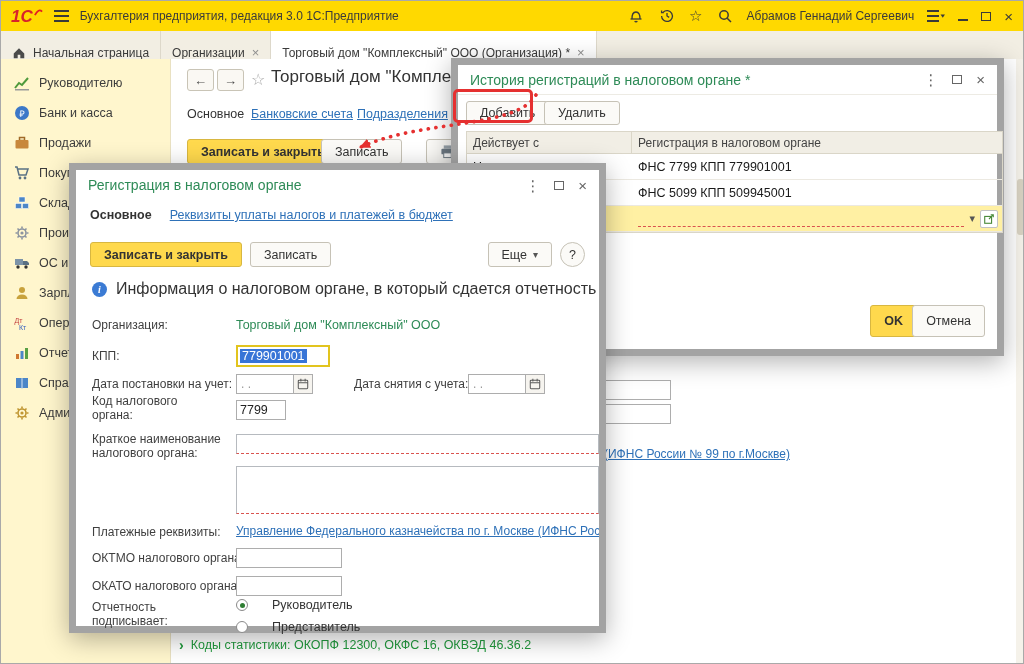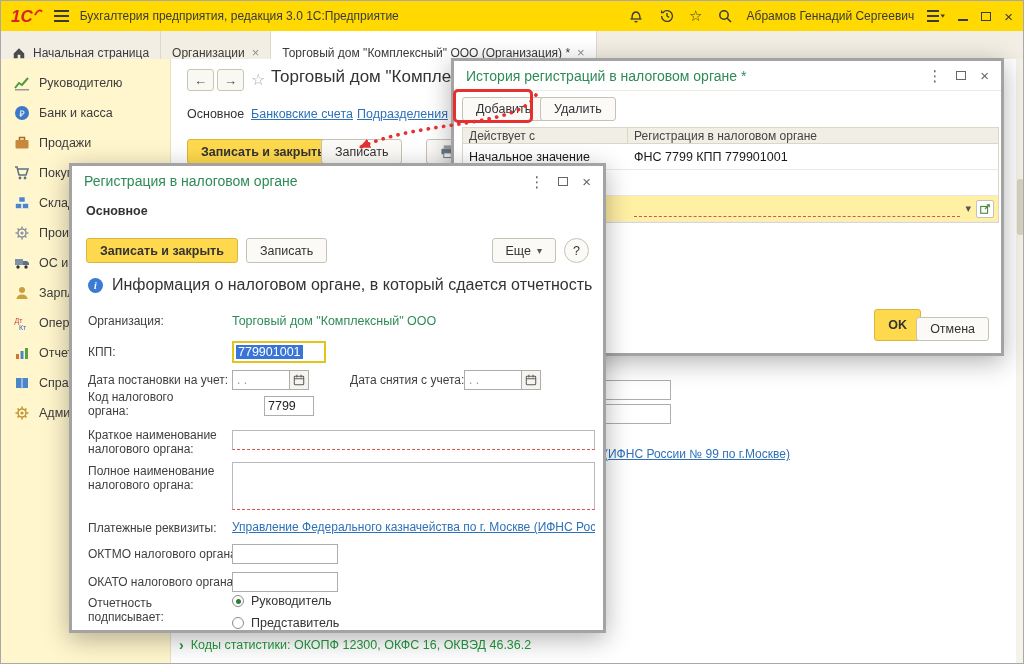--- a/index.html
+++ b/index.html
@@ -44,50 +44,50 @@
   .input{border:1px solid #ADADAD;background:#fff;height:20px;font-size:12.5px;color:#222;display:inline-flex;align-items:center;padding:0 3px;font-family:"Liberation Sans",sans-serif}
   input.input{outline:none}
   .req{border-bottom:1px dashed #D9534F !important}
   .codes{position:absolute;display:flex;gap:7px;align-items:center}
   .codes .chev{color:#229A3E;font-weight:bold;font-size:14px}
   .codes .txt{color:#229A3E;font-size:12.5px}
   .scroll{position:absolute;right:0;top:0;bottom:0;width:9px;background:#F5F2EA}
   .thumb{position:absolute;left:1px;top:120px;width:7px;height:56px;background:#D8D2C2;border-radius:3px}
 
   
-  .window{position:absolute;background:#fff;border:3px solid #a3a3a3;box-shadow:0 6px 24px rgba(0,0,0,.3)}
+  .window{position:absolute;background:#fff;border:7px solid #a3a3a3;box-shadow:0 6px 24px rgba(0,0,0,.3)}
   .wtitle{height:30px;display:flex;align-items:center;padding:0 12px;gap:14px;border-bottom:1px solid #EDEBE4}
   .wtitle .t{color:#2E8B57;font-size:14px;flex:1;white-space:nowrap;overflow:hidden}
   .wic{color:#666;font-size:15px;line-height:1;cursor:pointer}
   .wmax{width:10px;height:9px;border:1.5px solid #666;cursor:pointer}
 
   
   .htable{position:absolute;left:8px;top:66px;width:537px;border:1px solid #DAD6C8}
-  .thead{display:flex;height:16px;background:#F1EEE5;border-bottom:1px solid #DAD6C8;align-items:center;font-size:12px;color:#444}
+  .thead{display:flex;height:22px;background:#F1EEE5;border-bottom:1px solid #DAD6C8;align-items:center;font-size:12px;color:#444}
   .thead .c1{border-right:1px solid #DAD6C8}
   .c1{flex:0 0 165px;padding-left:6px;height:100%;display:flex;align-items:center;overflow:hidden;white-space:nowrap}
   .c2{flex:1;padding-left:6px;height:100%;display:flex;align-items:center;overflow:hidden;white-space:nowrap}
   .trow{display:flex;height:26px;align-items:center;border-bottom:1px solid #ECE9E1;font-size:12.5px;color:#1A1A1A;cursor:pointer}
   .trow.editing{background:#FFF0A3}
   .editfield{flex:1;height:17px;border-bottom:1px dashed #D9534F;margin-right:5px}
   .caret{color:#555;font-size:11px;margin-right:5px;cursor:pointer}
   .lookup{width:18px;height:18px;border:1px solid #C2C2C2;background:#fff;border-radius:2px;display:inline-flex;align-items:center;justify-content:center;margin-right:4px;cursor:pointer}
 
   
   .r-label{position:absolute;left:16px;width:140px;font-size:12px;color:#3F3F3F;line-height:14px}
   .nowrap{white-space:nowrap;width:auto}
   .w95{width:95px}
   .green-val{position:absolute;font-size:12.5px;color:#2E8B57;white-space:nowrap}
   .kpp-box{position:absolute;width:94px;height:22px;border:2px solid #E2C41E;background:#fff;display:flex;align-items:center;padding:0 2px}
   .sel{background:#3875D7;color:#fff;font-size:12.5px;padding:0 2px}
   .datefield{position:absolute;width:58px;height:20px;border:1px solid #ADADAD;display:flex;align-items:center;padding:0 4px;font-size:12px;color:#9A9A9A}
   .calbtn{position:absolute;width:19px;height:20px;border:1px solid #ADADAD;border-left:none;background:#F6F4EF;display:flex;align-items:center;justify-content:center;cursor:pointer}
   .radio{width:12px;height:12px;border:1px solid #8A8A8A;border-radius:50%;display:inline-block;position:relative;background:#fff;flex:0 0 12px;cursor:pointer}
   .radio.on::after{content:"";position:absolute;left:2.5px;top:2.5px;width:5px;height:5px;border-radius:50%;background:#2E7D32}
-  .radiorow{position:absolute;display:flex;align-items:center;gap:7px;font-size:12.5px;color:#333}
+  .radiorow{position:absolute;display:flex;align-items:center;gap:24px;font-size:12.5px;color:#333}
   .info-i{width:15px;height:15px;border-radius:50%;background:#3B7BD4;color:#fff;font-size:10px;font-style:italic;font-weight:bold;display:inline-flex;align-items:center;justify-content:center;font-family:"Liberation Serif",serif}
 
   
   .hl-box{position:absolute;left:452px;top:88px;width:80px;height:34px;border:3px solid #E53030;border-radius:5px;z-index:60;pointer-events:none}
   .arrow-svg{position:absolute;left:330px;top:84px;z-index:60;pointer-events:none}
 </style>
 </head>
 <body>
 
 <div class="screen">
@@ -318,54 +318,56 @@
       <div class="thead">
         <div class="c1">Действует с</div>
         <div class="c2">Регистрация в налоговом органе</div>
       </div>
       <div class="trow">
         <div class="c1">Начальное значение</div>
         <div class="c2">ФНС 7799 КПП 779901001</div>
       </div>
       <div class="trow">
         <div class="c1"></div>
+        <div class="c2">ФНС 5099 КПП 509945001</div>
       </div>
       <div class="trow editing">
         <div class="c1"></div>
         <div class="c2">
           <span class="editfield"></span>
           <span class="caret">▾</span>
           <span class="lookup">
             <svg width="12" height="12" viewBox="0 0 14 14" fill="none" stroke="#4A8A3A" stroke-width="1.3">
                 <rect x="2" y="4" width="8" height="8"></rect>
                 <path d="M7 7 L12 2 M9 2 h3 v3"></path>
               </svg>
           </span>
         </div>
       </div>
     </div>
 
     <span class="btn primary" style="position:absolute;right:80px;bottom:12px;height:32px;justify-content:center">
         <span>OK</span>
       </span>
-    <span class="btn" style="position:absolute;right:12px;bottom:12px;height:24px">
+    <span class="btn" style="position:absolute;right:12px;bottom:12px;height:32px">
         <span>Отмена</span>
       </span>
   </div>
 
   <div class="window" style="left:68px;top:162px;width:537px;height:470px;z-index:20">
     <div class="wtitle" style="border-bottom:none">
       <span class="t">Регистрация в налоговом органе</span>
       <span class="wic">⋮</span>
       <span class="wmax"></span>
       <span class="wic">×</span>
     </div>
 
     <div style="position:absolute;left:14px;top:38px;display:flex;gap:18px;align-items:baseline">
       <span style="font-size:12.5px;font-weight:bold;color:#333;cursor:pointer">Основное</span>
+      <span class="link" style="font-size:12.5px">Реквизиты уплаты налогов и платежей в бюджет</span>
     </div>
 
     <div style="position:absolute;left:14px;right:14px;top:72px;display:flex;gap:8px;align-items:center">
       <span class="btn primary">
           <span>Записать и закрыть</span>
         </span>
       <span class="btn">
           <span>Записать</span>
         </span>
       <span style="flex:1"></span>
@@ -406,26 +408,25 @@
         <span>.  .</span>
       </span>
     <span class="calbtn" style="left:450px;top:204px">
       <svg width="12" height="12" viewBox="0 0 14 14" fill="none" stroke="#5A5A5A" stroke-width="1.2">
           <rect x="1.5" y="2.5" width="11" height="10" rx="1"></rect>
           <path d="M1.5 5.5 h11 M4.5 1 v3 M9.5 1 v3"></path>
         </svg>
     </span>
 
     <span class="r-label w95" style="top:224px">Код налогового органа:</span>
-    <input class="input" style="position: absolute; left: 160px; top: 230px; width: 50px; margin-left: 32px;" value="7799">
+    <input class="input" style="position: absolute; left: 160px; top: 230px; width: 50px;" value="7799">
 
     <span class="r-label" style="top:262px">Краткое наименование налогового органа:</span>
     <input class="input req" style="position: absolute; left: 160px; top: 264px; width: 363px; border-color: rgb(182, 186, 191);" value="">
 
-    <span class="r-label" style="top:298px">Полное наименование налогового органа:</span>
     <span class="input req" style="position:absolute;left:160px;top:296px;width:363px;height:48px;align-items:flex-start;border-color:#B6BABF"></span>
 
     <span class="r-label nowrap" style="top:355px">Платежные реквизиты:</span>
     <span class="link" style="position:absolute;left:160px;top:354px;font-size:12px;width:363px;white-space:nowrap;overflow:hidden;display:inline-block">Управление Федерального казначейства по г. Москве (ИФНС Рос...</span>
 
     <span class="r-label nowrap" style="top:381px">ОКТМО налогового органа:</span>
     <input class="input" style="position: absolute; left: 160px; top: 378px; width: 106px;" value="">
 
     <span class="r-label nowrap" style="top:409px">ОКАТО налогового органа:</span>
     <input class="input" style="position: absolute; left: 160px; top: 406px; width: 106px;" value="">

